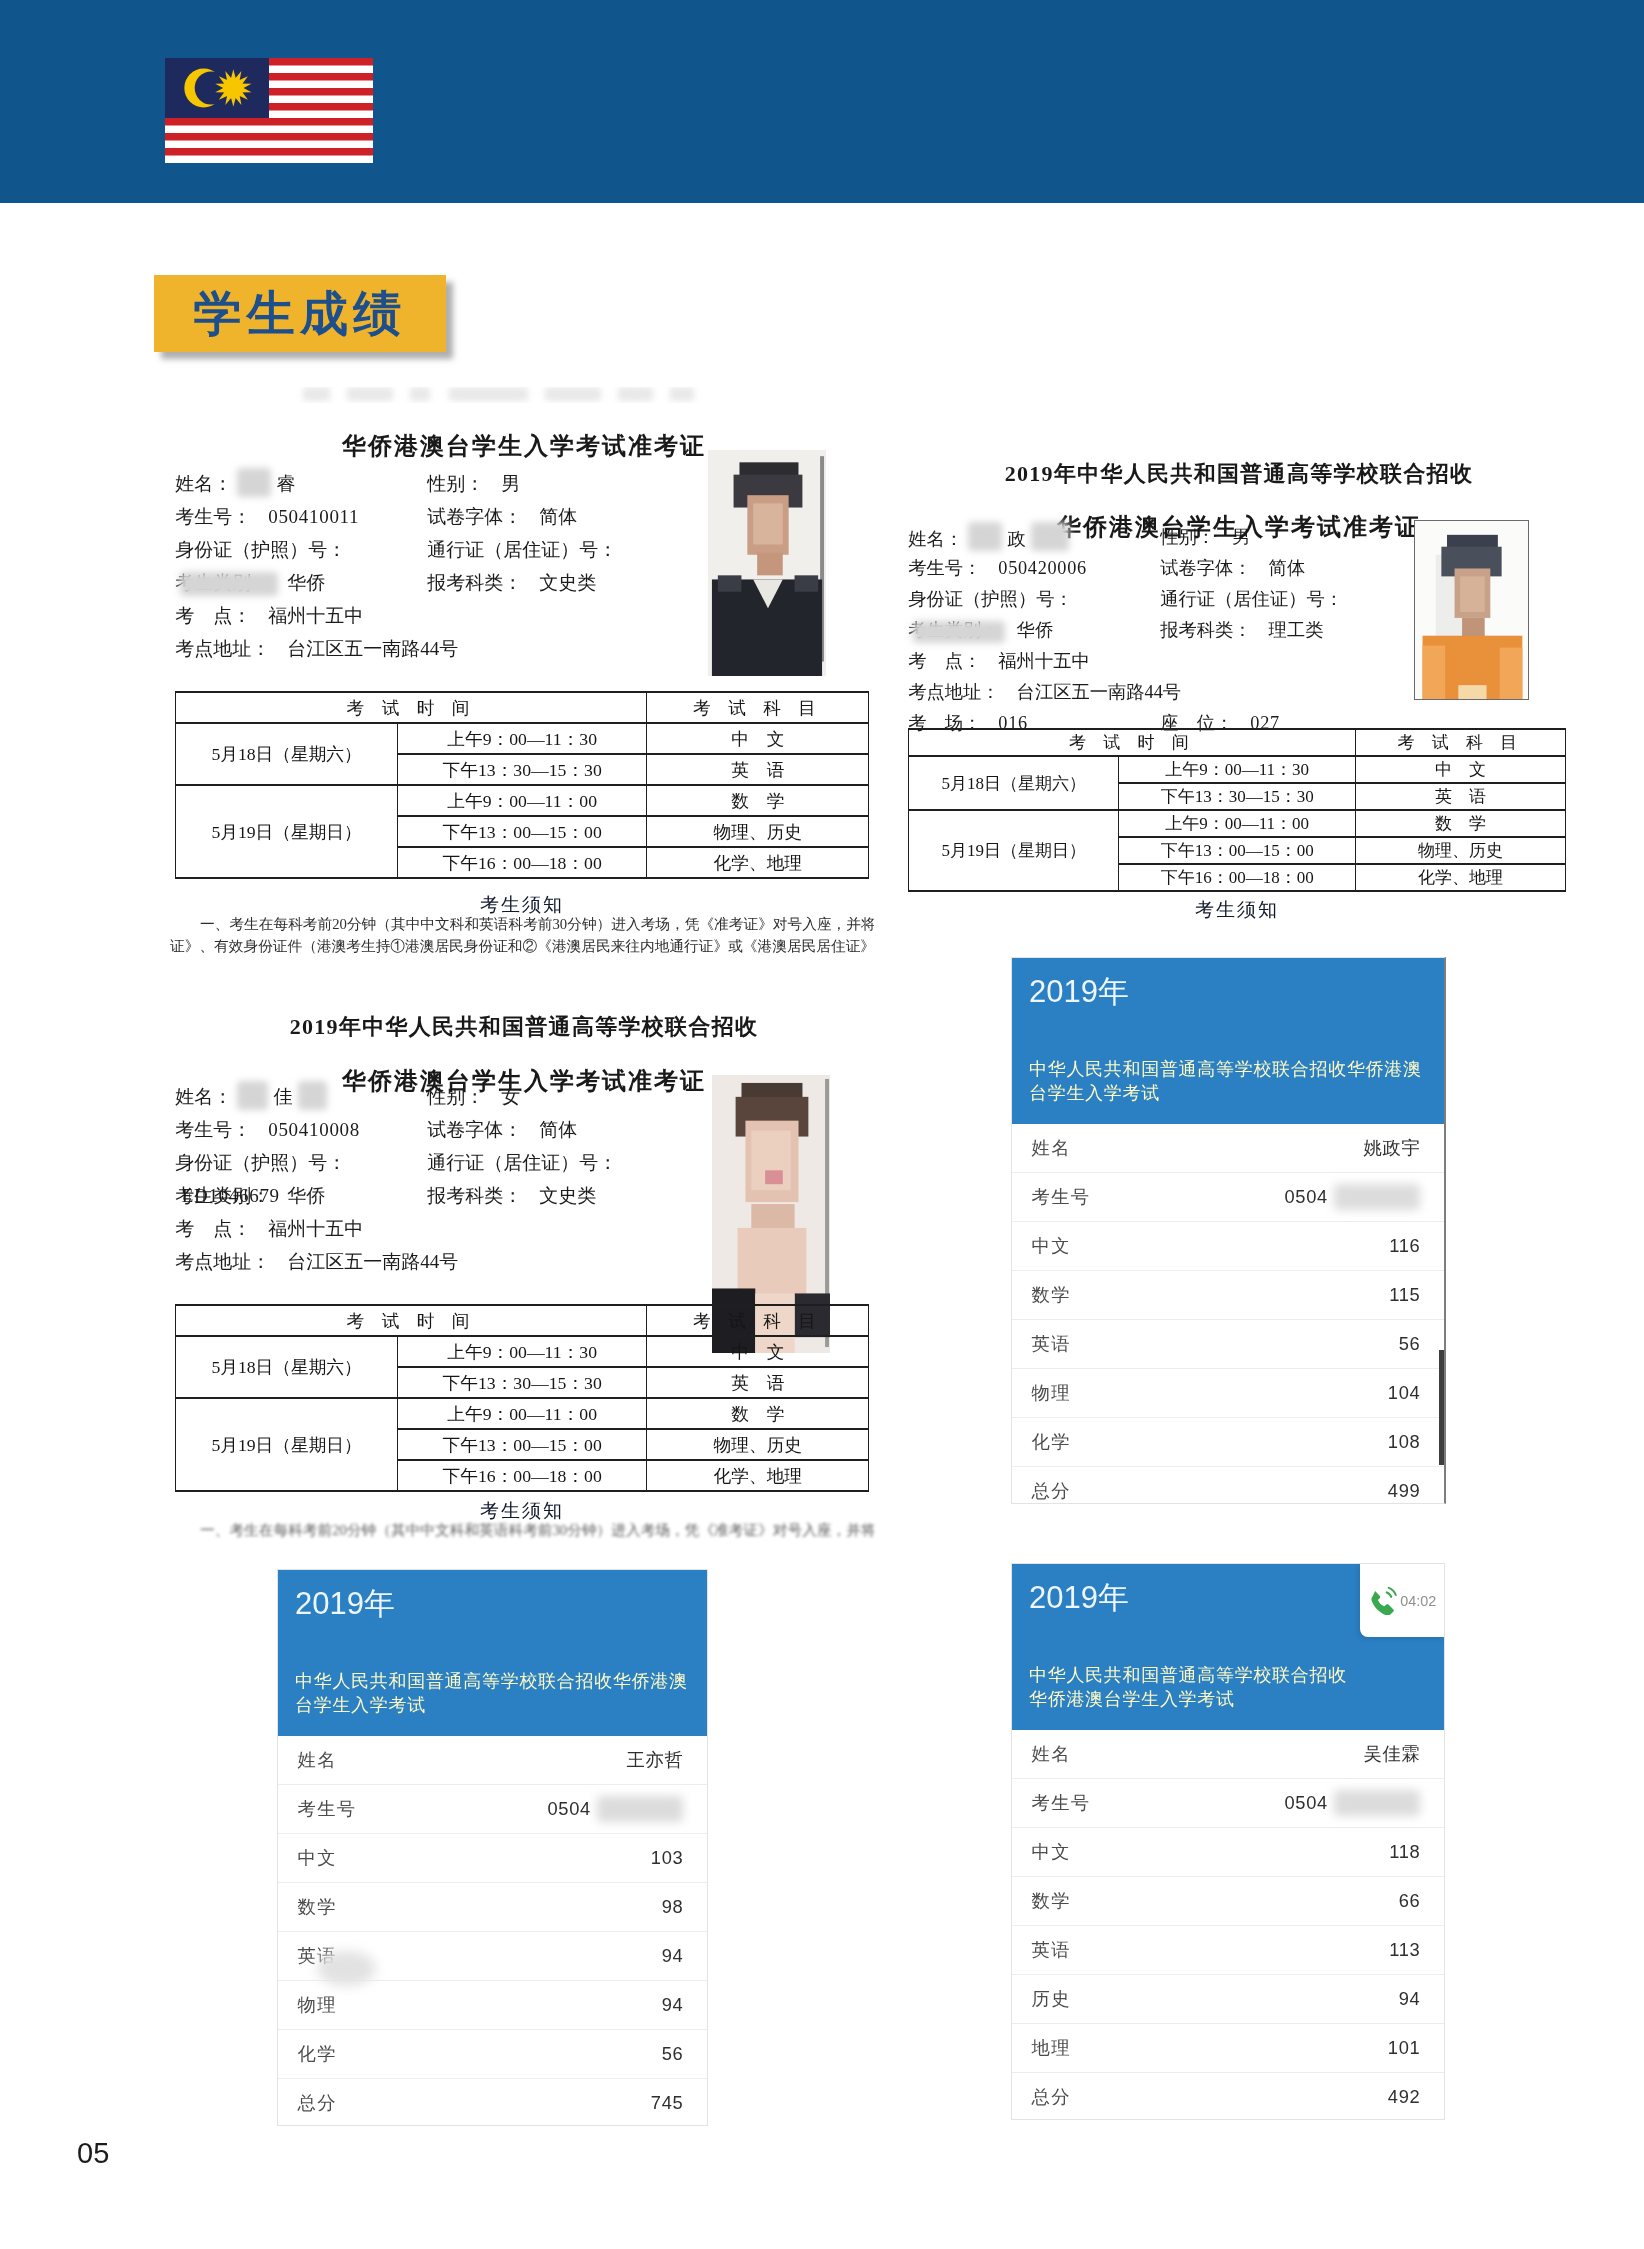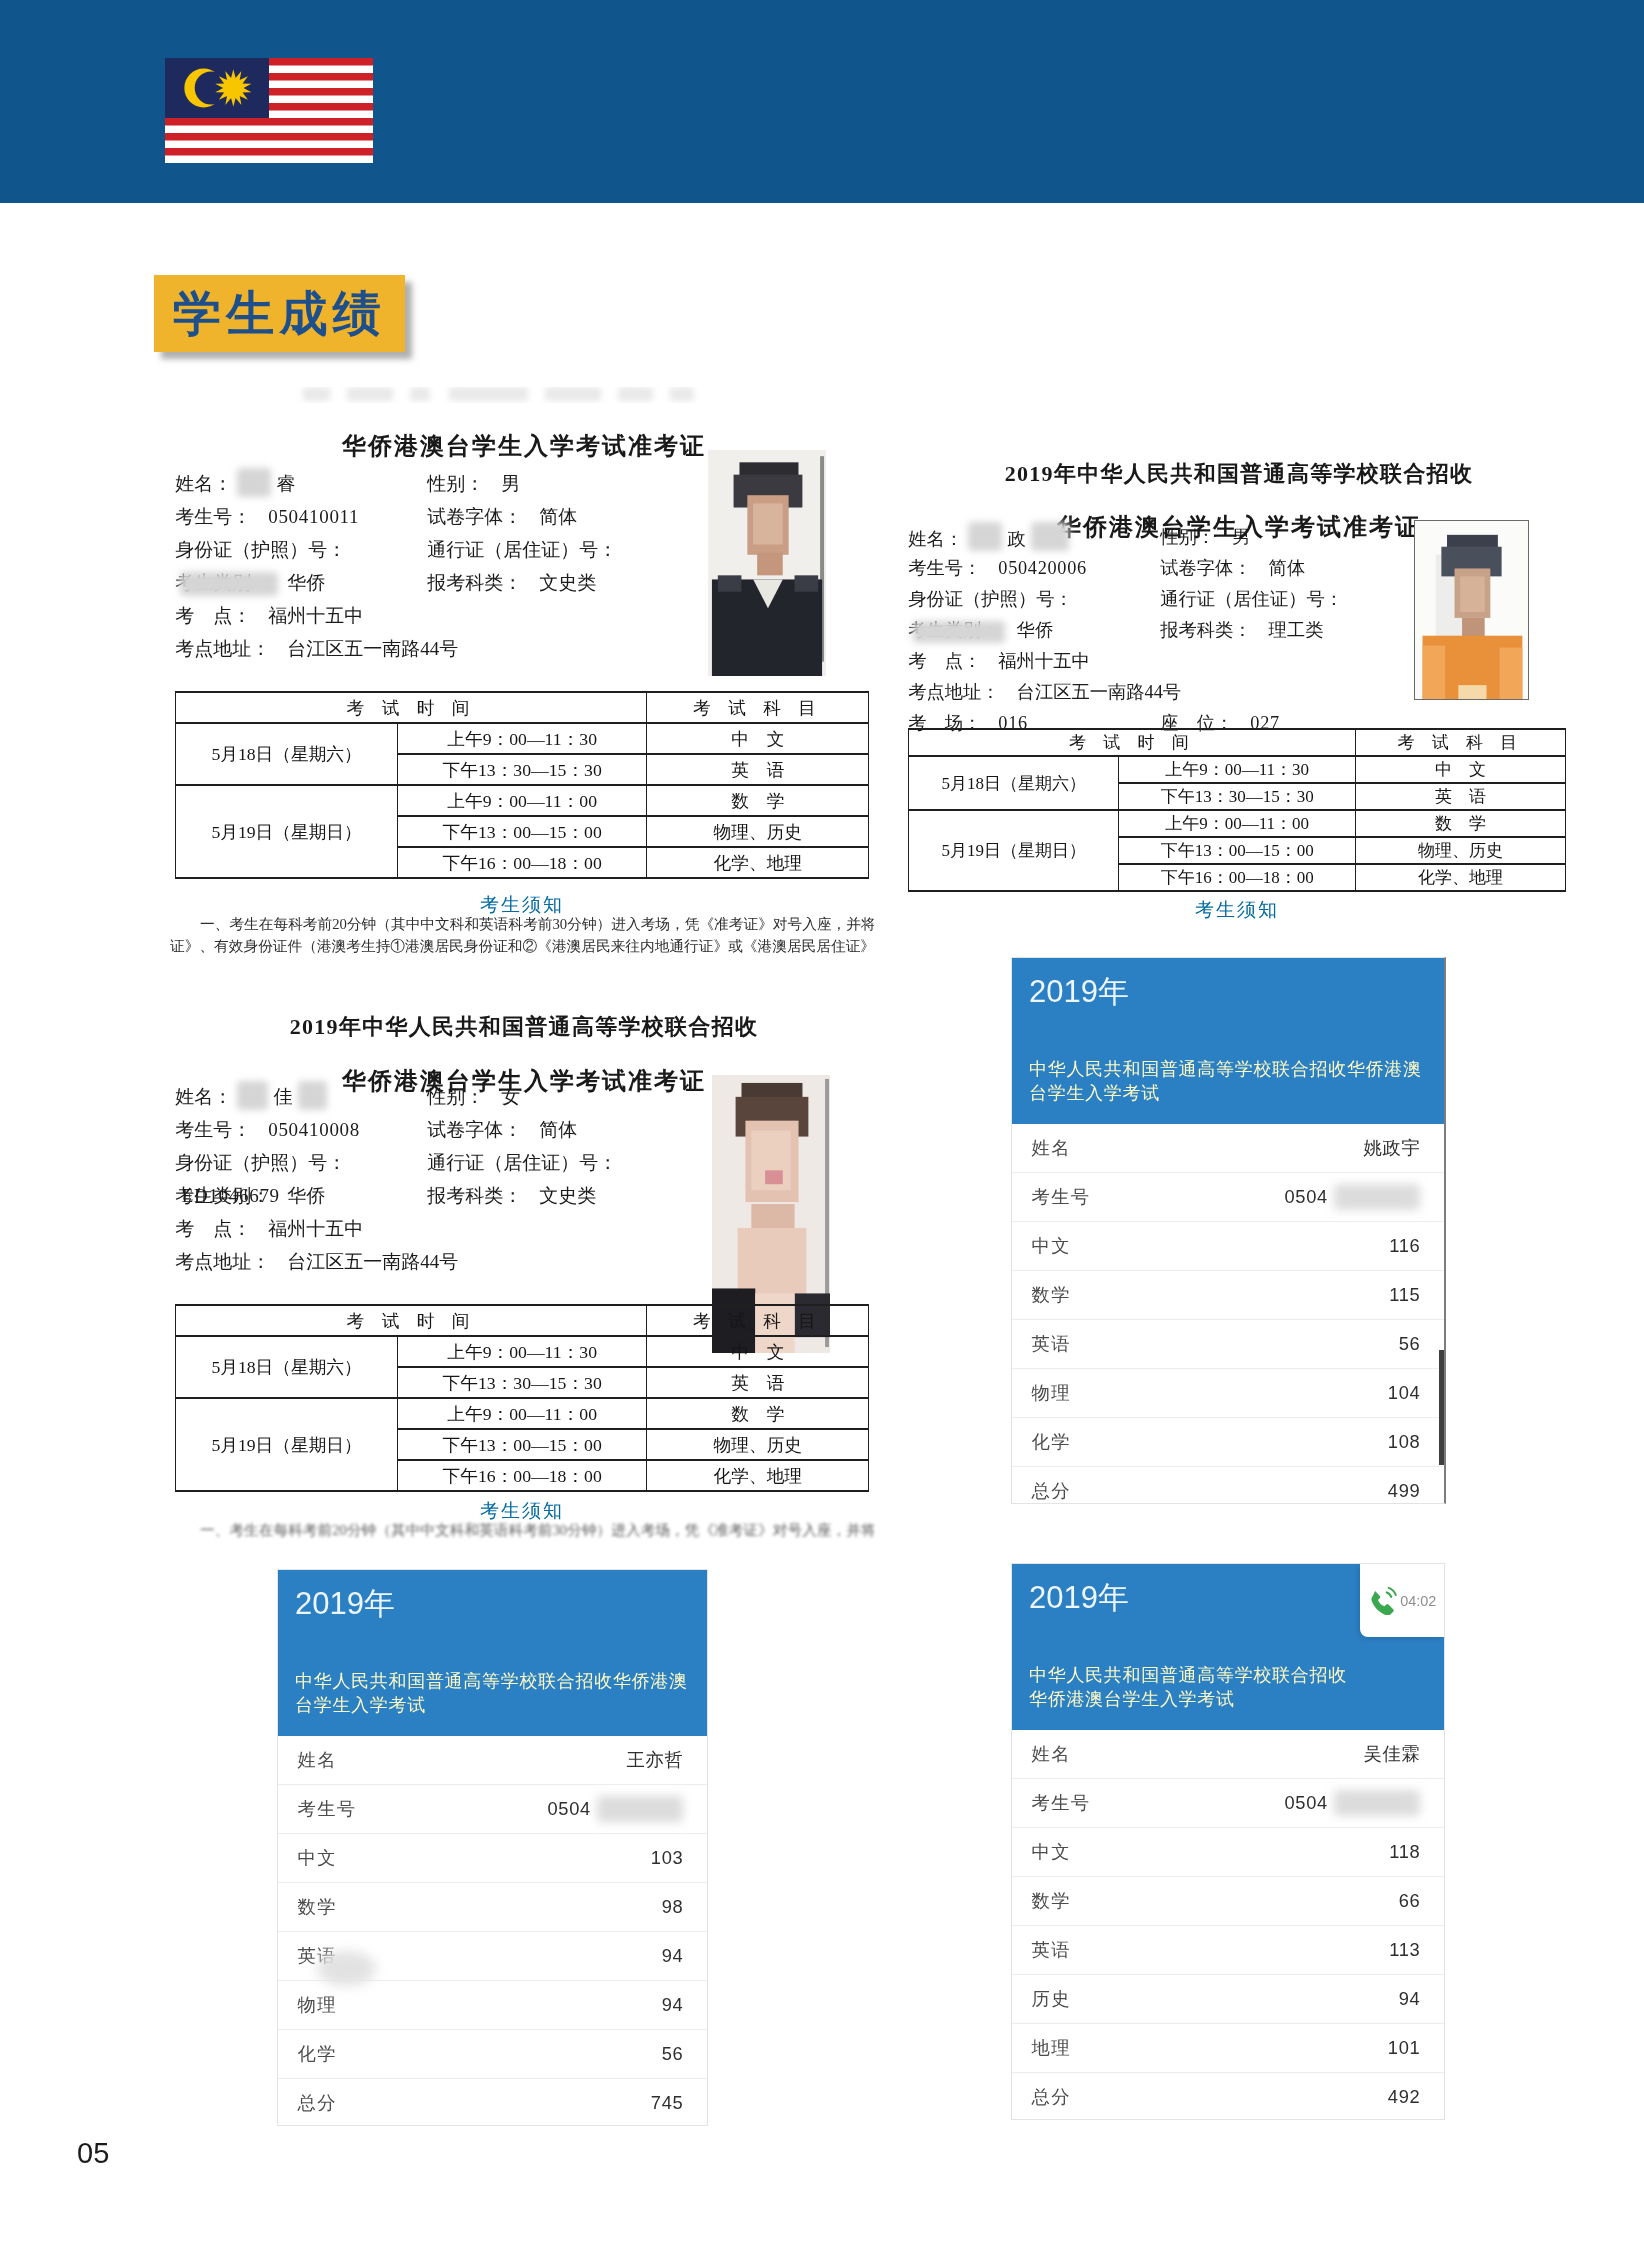--- a/index.html
+++ b/index.html
@@ -5,21 +5,21 @@
   html,body{margin:0;padding:0;}
   body{width:1645px;height:2250px;position:relative;background:#ffffff;
        font-family:"Liberation Sans","DejaVu Sans",sans-serif;overflow:hidden;}
 
   
   .top-band{position:absolute;left:0;top:0;width:1645px;height:203px;background:#10568c;}
   .flag{position:absolute;left:165px;top:58px;width:208px;height:105px;}
   .flag svg{display:block;width:100%;height:100%;}
 
   
-  .badge{position:absolute;left:154px;top:275px;width:251px;height:77px;background:#efb42c;
+  .badge{position:absolute;left:154px;top:275px;width:292px;height:77px;background:#efb42c;
          box-shadow:6.5px 6.5px 5.9px rgba(110,110,110,.55);
          display:flex;align-items:center;justify-content:center;}
   .badge span{font-size:48px;font-weight:bold;color:#1d4f8c;letter-spacing:5.2px;}
 
   
   .ticket{position:absolute;color:#1c1c1c;font-family:"Liberation Serif","DejaVu Serif",serif;}
   .t-title{position:absolute;left:4px;right:0;text-align:center;font-weight:bold;color:#191919;}
   .t1-size{font-size:22px;letter-spacing:1.3px;}
   .t2-size{font-size:24px;letter-spacing:2px;}
   .ghost{position:absolute;top:3.9px;left:124px;width:497px;white-space:nowrap;overflow:hidden;}
@@ -39,21 +39,21 @@
   .t-photo svg{display:block;width:100%;height:100%;}
 
   .exam-table{position:absolute;border-collapse:collapse;table-layout:fixed;
               font-size:17.7px;color:#161616;}
   .exam-table td,.exam-table th{border-style:solid;border-color:#1f1f1f;
               border-top-width:2.6px;border-bottom-width:2.6px;border-left-width:1.3px;border-right-width:1.3px;
               text-align:center;font-weight:normal;padding:0;}
   .exam-table th{letter-spacing:6.5px;}
   .tbl-lg tr{height:31px;} .tbl-sm tr{height:27px;}
 
-  .notice-title{position:absolute;left:0;right:0;text-align:center;font-size:19px;letter-spacing:2px;color:#0369a1;}
+  .notice-title{position:absolute;left:0;right:0;text-align:center;font-size:19px;letter-spacing:2px;color:#0f172a;}
   .notice-line{position:absolute;left:0;right:0;margin:0;font-size:14.7px;color:#2e2e2e;
                line-height:21.6px;white-space:nowrap;overflow:hidden;}
   .notice-line.indent{text-indent:30px;}
   .blurline{filter:blur(1.7px);opacity:.8;}
 
   
   .score-card{position:absolute;background:#ffffff;border:0.7px solid #e3e3e3;overflow:hidden;}
   .s-header{position:relative;background:#2b7fc3;color:#fff;padding:10.5px 17px 18.3px 17px;}
   .s-year{font-size:31px;color:#eef6fd;margin:2.6px 0 11.8px 0;font-weight:normal;}
   .s-sub{font-size:18px;line-height:1.34;color:#fef9c3;letter-spacing:0.7px;margin-top:44px;}

